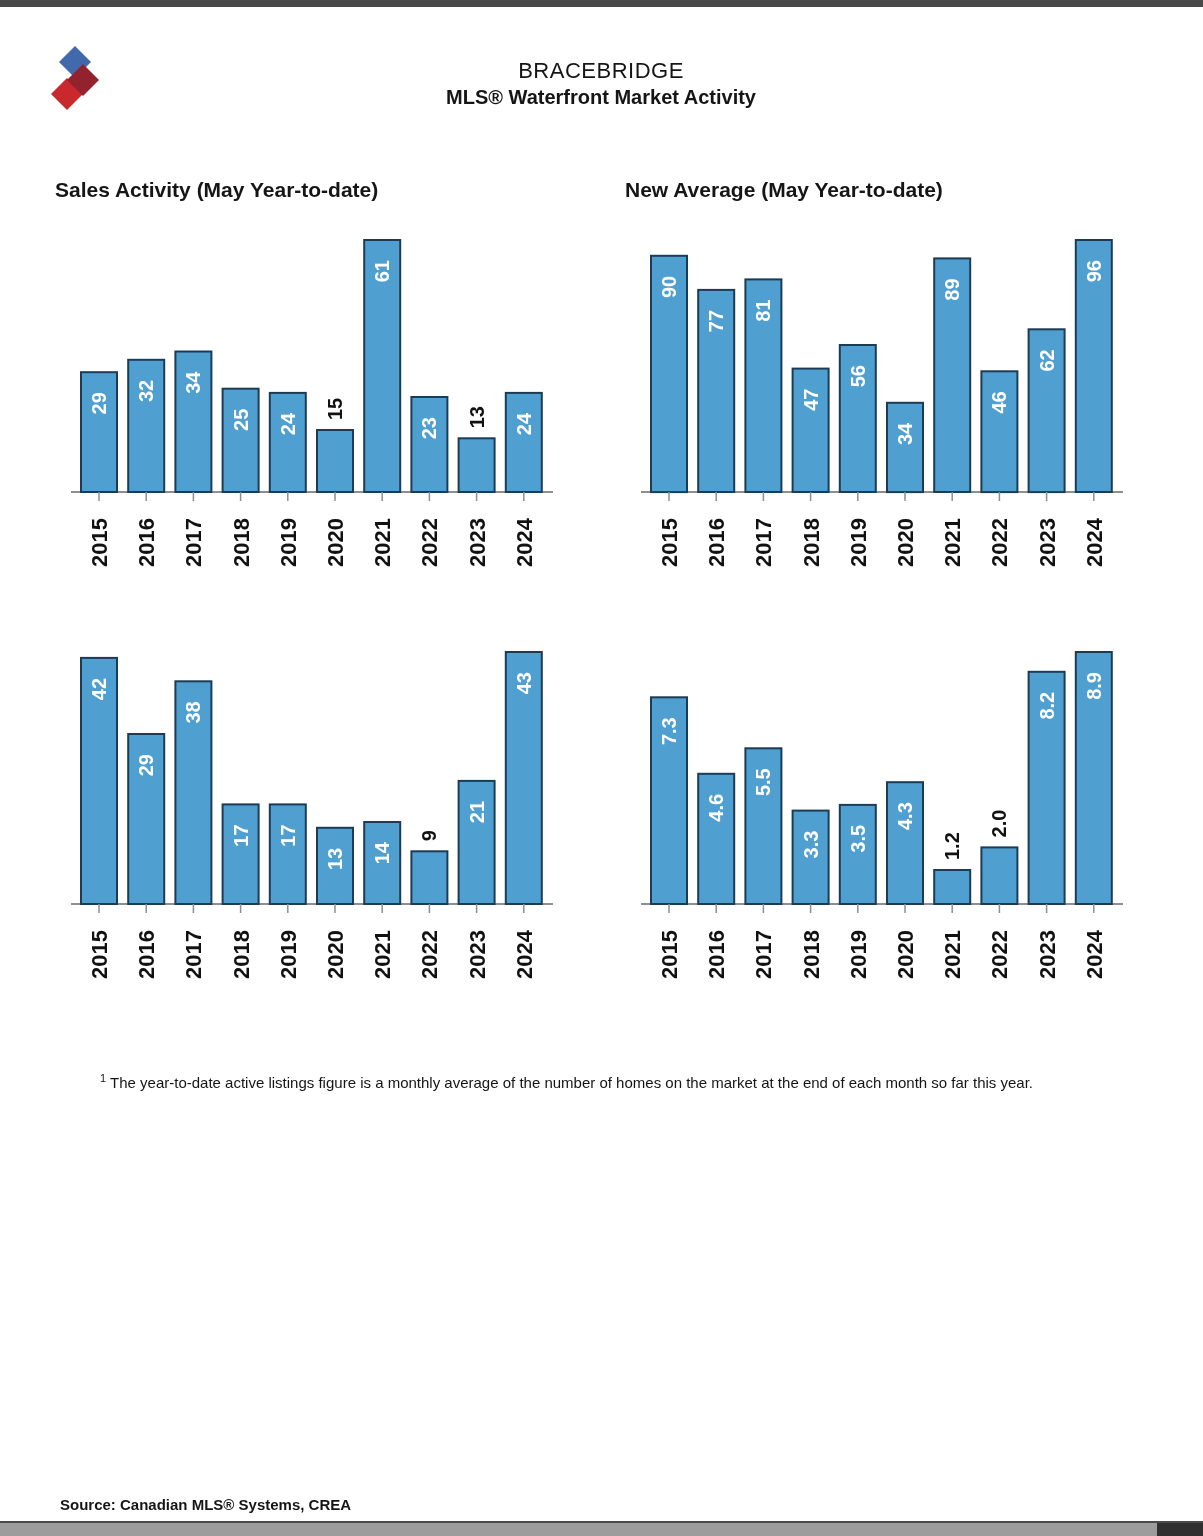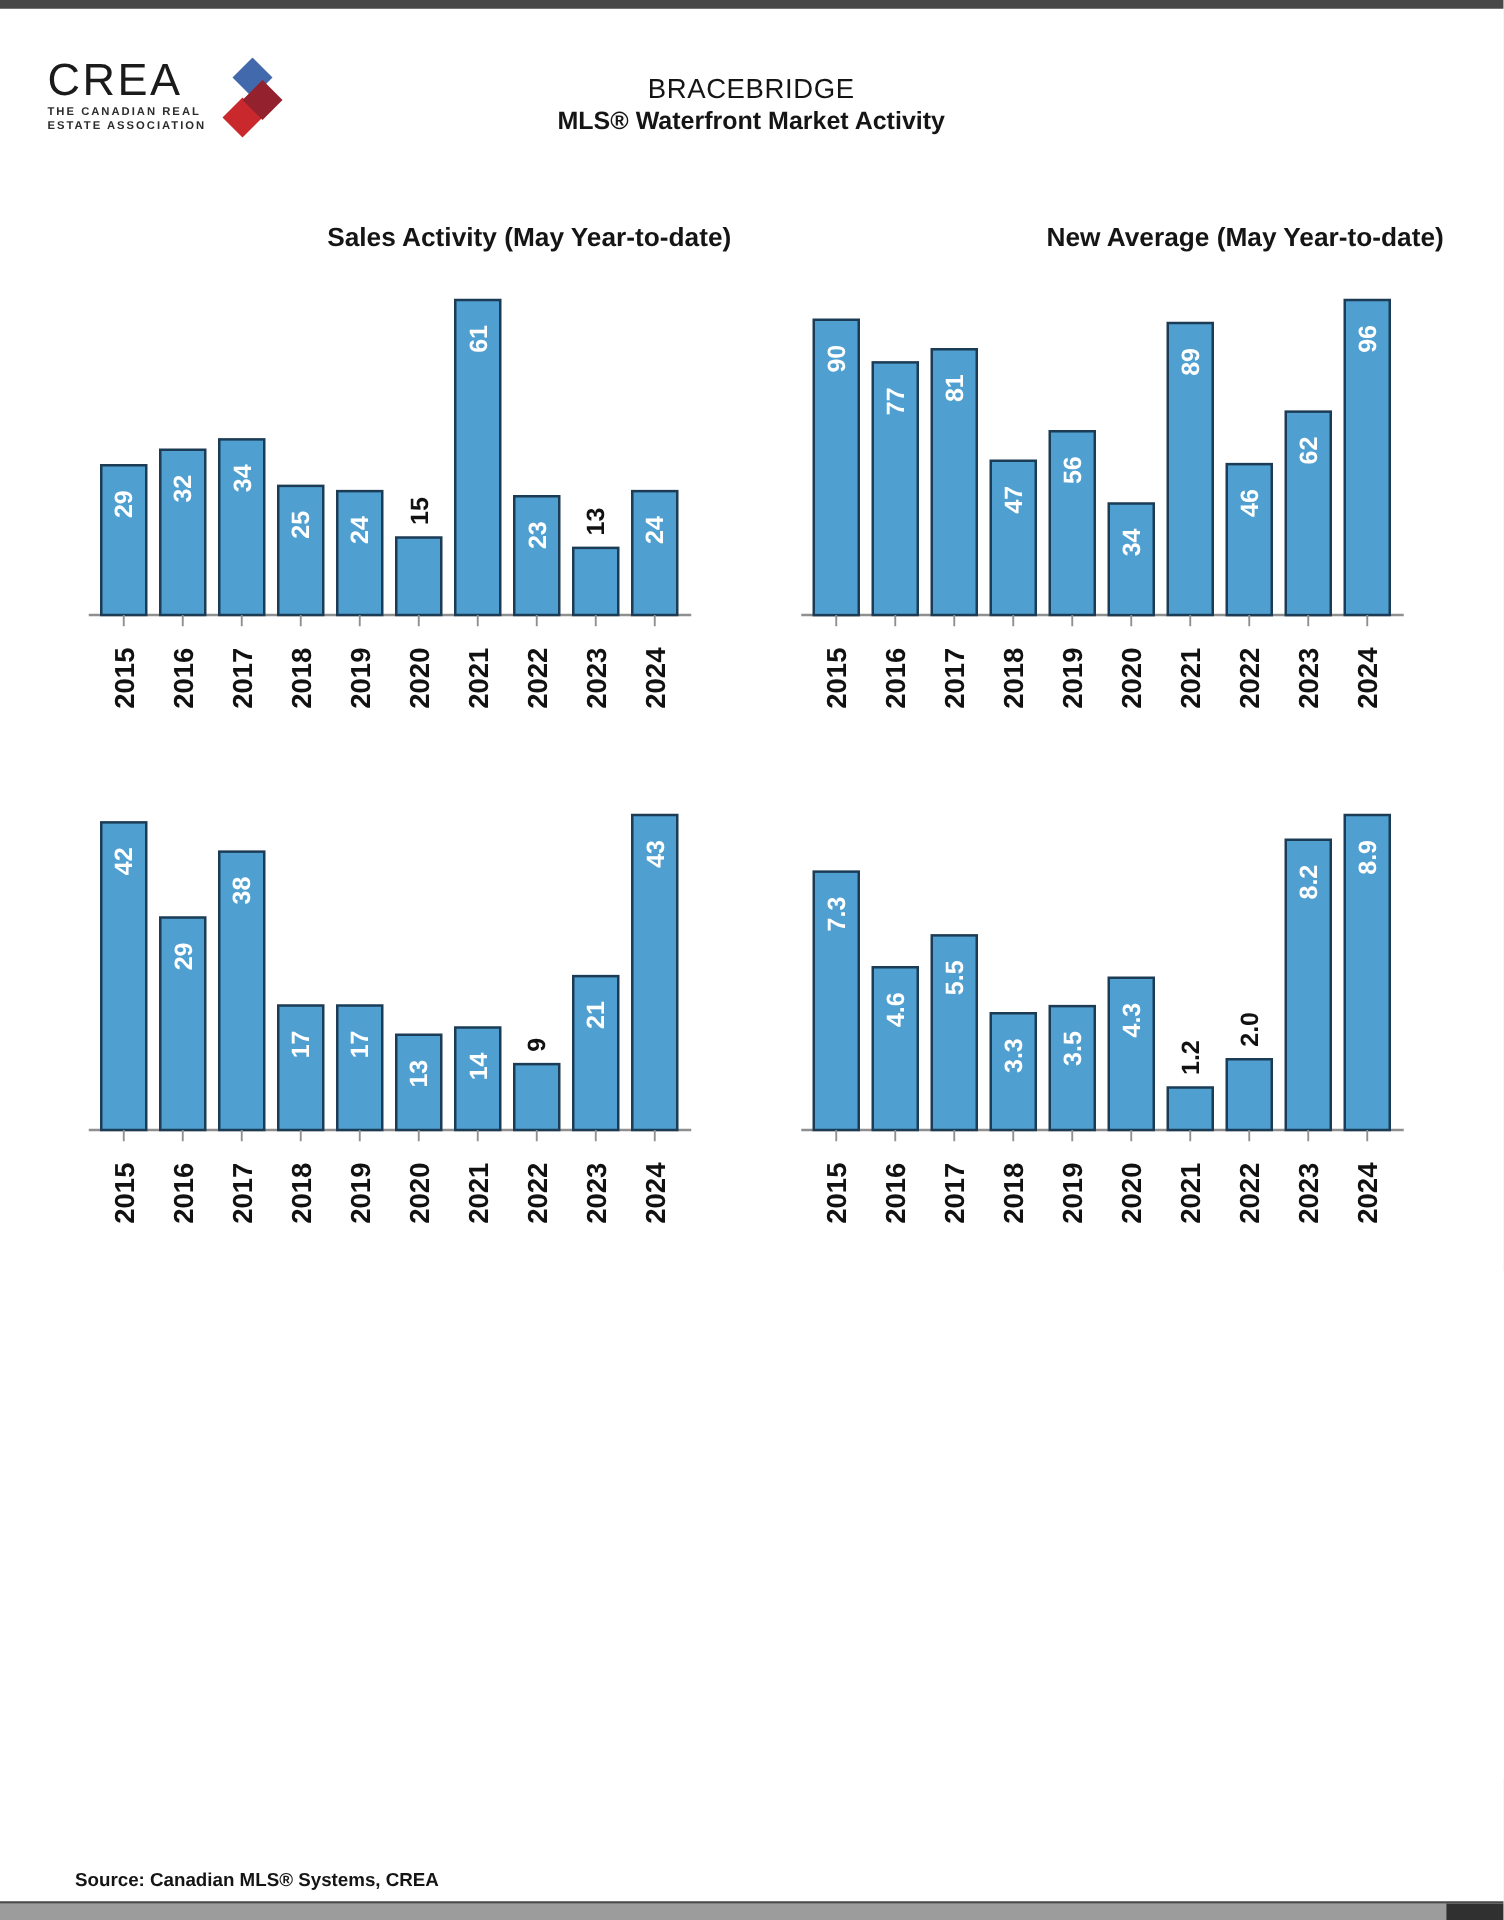--- a/index.html
+++ b/index.html
@@ -25,21 +25,21 @@
   .lakelands-logo{position:absolute;left:1002px;top:48px;width:156px;}
   .lk-the{margin-left:16px;font-size:13px;font-weight:bold;color:#1b1b1b;line-height:12px;}
   .lk-word{font-size:28px;font-weight:bold;letter-spacing:-1px;color:#1b1b1b;line-height:28px;}
   .lk-assoc{width:130px;text-align:right;line-height:6px;margin-top:1px;}
   .lk-assoc .a1{font-size:6px;font-weight:bold;color:#222;}
   .lk-assoc .a2{font-size:7px;font-weight:bold;color:#222;letter-spacing:0.3px;}
   .lk-wave{display:block;margin-top:2px;}
 
   
   .chart{position:absolute;width:530px;height:410px;}
-  .chart-title{margin:0;font-size:21px;font-weight:bold;color:#151515;text-align:right;white-space:nowrap;}
+  .chart-title{margin:0;font-size:21px;font-weight:bold;color:#151515;text-align:left;white-space:nowrap;}
   .chart-title sup{font-size:12px;}
   .plot{position:absolute;left:0;top:36px;width:530px;height:372px;}
   #chart0{left:55px;top:178px;}
   #chart1{left:625px;top:178px;}
   #chart2{left:55px;top:590px;}
   #chart3{left:625px;top:590px;}
 
   
   .footnotes{position:absolute;left:100px;top:1068px;width:1020px;font-size:15px;color:#151515;}
   .footnotes .fn{margin-bottom:5px;line-height:21px;}
@@ -52,25 +52,20 @@
   .bottom-bar-dark{position:absolute;left:1157px;top:1523px;width:46px;height:13px;background:#303030;}
 </style>
 </head>
 <body>
 
 <div class="page">
 
   <div class="top-bar"></div>
 
   <div class="crea-logo">
-    <div class="crea-text">
-      <div class="crea-word">CREA</div>
-      <div class="crea-tag">THE CANADIAN REAL</div>
-      <div class="crea-tag">ESTATE ASSOCIATION</div>
-    </div>
     <svg class="crea-diamond" width="52" height="68" viewBox="0 0 52 68">
       <polygon points="27,0 43,16 27,32 11,16" fill="#4169ac"></polygon>
       <polygon points="19,32 35,48 19,64 3,48" fill="#c9282d"></polygon>
       <polygon points="35,18 51,34 35,50 19,34" fill="#93212e"></polygon>
     </svg>
   </div>
 
   <div class="doc-title">
     <div class="t1">BRACEBRIDGE</div>
     <div class="t2">MLS® Waterfront Market Activity</div>
@@ -257,20 +252,21 @@
           <text x="428.6" y="65.8" transform="rotate(-90 428.6 65.8)" text-anchor="end" fill="#ffffff" font-size="20" font-weight="bold">8.2</text>
           <text x="429.6" y="353" transform="rotate(-90 429.6 353)" fill="#111" font-size="22" font-weight="bold">2023</text>
           <rect x="450.8" y="26.0" width="36" height="252.0" fill="#4f9fd1" stroke="#1c3c55" stroke-width="2"></rect>
           <line x1="468.8" y1="278" x2="468.8" y2="287" stroke="#8f8f8f" stroke-width="1.5"></line>
           <text x="475.8" y="46.0" transform="rotate(-90 475.8 46.0)" text-anchor="end" fill="#ffffff" font-size="20" font-weight="bold">8.9</text>
           <text x="476.8" y="353" transform="rotate(-90 476.8 353)" fill="#111" font-size="22" font-weight="bold">2024</text>
         </svg></div>
   </section>
 
   <div class="footnotes">
+    <div class="fn"><sup>1</sup> <span>The year-to-date active listings figure is a monthly average of the number of homes on the market at the end of each month so far this year.</span></div>
   </div>
 
   <div class="source">Source: Canadian MLS® Systems, CREA</div>
 
   <div class="bottom-line"></div>
   <div class="bottom-bar"></div>
   <div class="bottom-bar-dark"></div>
 
 </div>
 

